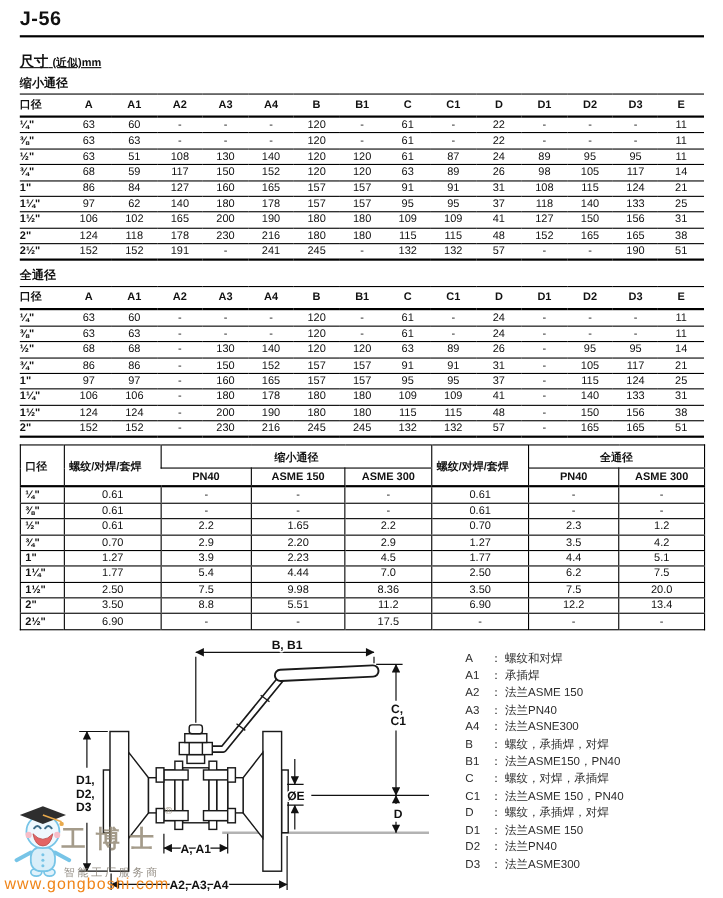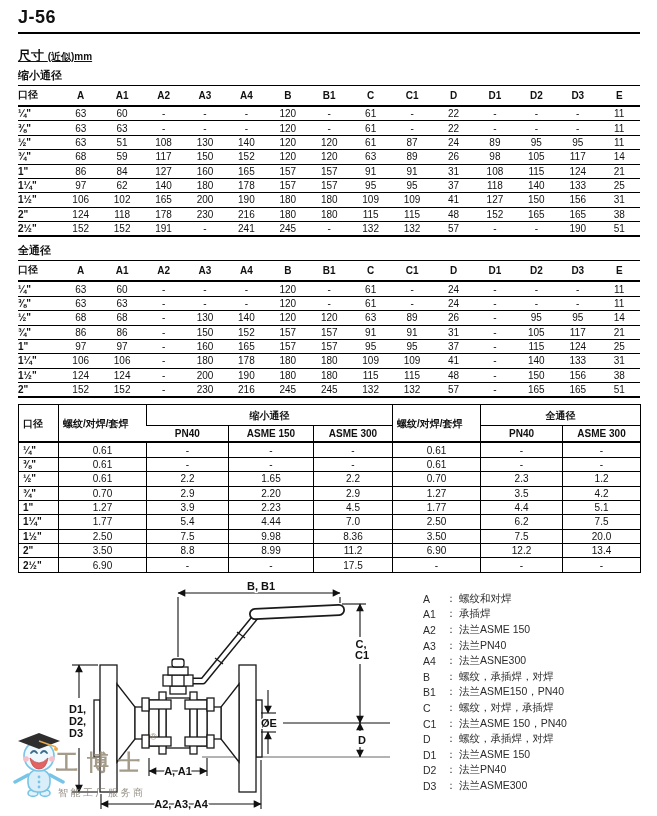--- a/index.html
+++ b/index.html
@@ -533,21 +533,21 @@
             <td>9.98</td>
             <td>8.36</td>
             <td>3.50</td>
             <td>7.5</td>
             <td>20.0</td>
           </tr>
           <tr>
             <td class="size">2"</td>
             <td>3.50</td>
             <td>8.8</td>
-            <td>8.99</td>
+            <td>5.51</td>
             <td>11.2</td>
             <td>6.90</td>
             <td>12.2</td>
             <td>13.4</td>
           </tr>
           <tr>
             <td class="size">2½"</td>
             <td>6.90</td>
             <td>-</td>
             <td>-</td>
@@ -749,15 +749,16 @@
       <path d="M22,26 Q31,36 40,26 Q38,37 31,37 Q24,37 22,26 Z" fill="#e25757" stroke="#b73d3d" stroke-width="0.8"></path>
       <circle cx="18" cy="27" r="2.8" fill="#f7b8c4"></circle>
       <circle cx="44" cy="27" r="2.8" fill="#f7b8c4"></circle>
       <polygon points="31,1 52,9 31,17 10,9" fill="#1d1d1d"></polygon>
       <line x1="31" y1="9" x2="48" y2="15" stroke="#e8a33d" stroke-width="1.4"></line>
       <circle cx="48" cy="17" r="2" fill="#e8a33d"></circle>
     </svg>
     <span class="wm-reg">®</span>
     <div class="wm-brand">工博士</div>
     <div class="wm-tagline">智能工厂服务商</div>
+    <div class="wm-url">www.gongboshi.com</div>
   </div>
 
 </div>
 
 </body></html>

